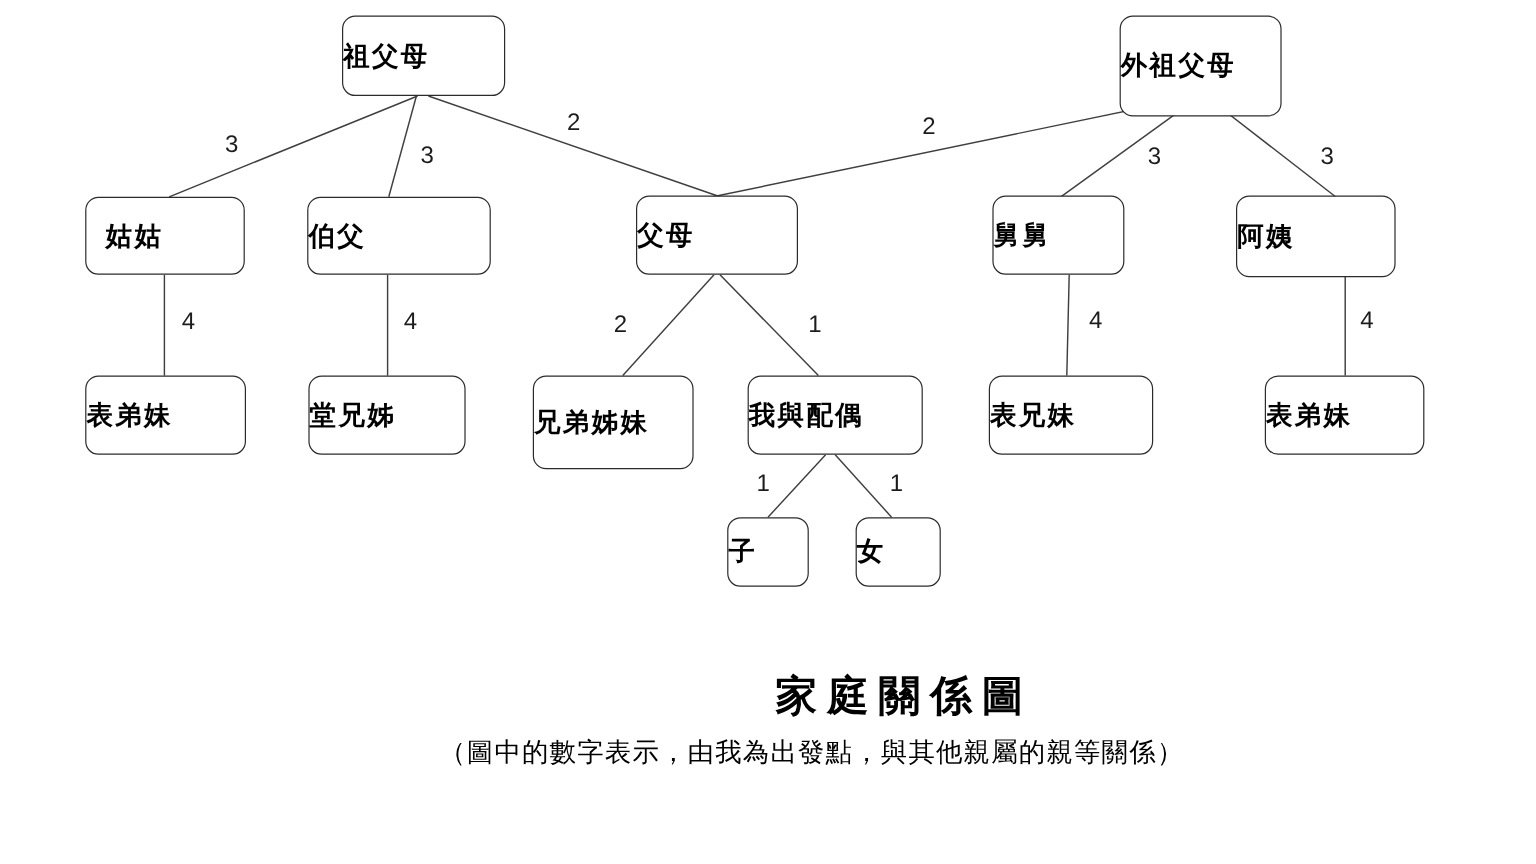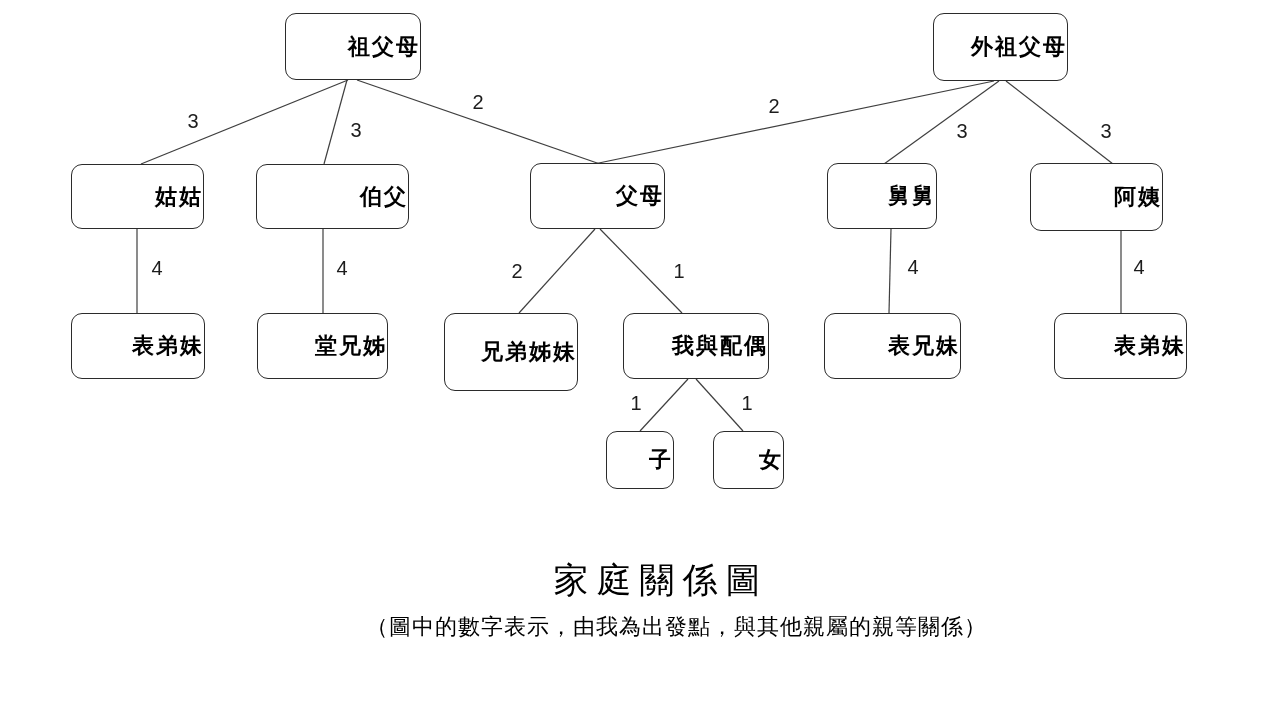--- a/index.html
+++ b/index.html
@@ -3,34 +3,34 @@
 <meta charset="utf-8">
 <style>
   html,body{margin:0;padding:0;background:#fff;}
   body{width:1280px;height:720px;overflow:hidden;font-family:"Liberation Sans","DejaVu Sans",sans-serif;}
   .canvas{position:relative;width:1280px;height:720px;background:#ffffff;}
   #edges-svg{position:absolute;left:0;top:0;width:1280px;height:720px;}
   #edges-svg line{stroke:#3f3f3f;stroke-width:1.2;}
   .node{
     position:absolute;box-sizing:border-box;
     background:#ffffff;border:1.4px solid #2b2b2b;border-radius:11px;
-    display:flex;align-items:center;justify-content:flex-end;
+    display:flex;align-items:center;justify-content:flex-start;
     font-family:"Liberation Serif","DejaVu Serif",serif;
     font-size:22px;font-weight:600;color:#000;letter-spacing:2px;
     white-space:nowrap;
   }
   .edge-label{
     position:absolute;transform:translate(-50%,-50%);
     font-family:"Liberation Sans","DejaVu Sans",sans-serif;
     font-size:20px;color:#1c1c1c;line-height:1;
   }
   .title{
-    position:absolute;left:461px;top:557px;width:400px;text-align:center;
+    position:absolute;left:461px;top:557px;width:400px;text-align:right;
     font-family:"Liberation Serif","DejaVu Serif",serif;
-    font-size:35px;font-weight:400;color:#000;letter-spacing:8px;white-space:nowrap;
+    font-size:35px;font-weight:700;color:#000;letter-spacing:8px;white-space:nowrap;
   }
   .subtitle{
     position:absolute;left:366px;top:612px;width:600px;text-align:center;
     font-family:"Liberation Serif","DejaVu Serif",serif;
     font-size:22px;color:#000;letter-spacing:1px;white-space:nowrap;
   }
 </style>
 </head>
 <body>
 
@@ -48,24 +48,24 @@
       <line x1="600" y1="229" x2="682" y2="313"></line>
       <line x1="891" y1="229" x2="889" y2="313"></line>
       <line x1="1121" y1="229" x2="1121" y2="313"></line>
       <line x1="688" y1="379" x2="640" y2="431"></line>
       <line x1="696" y1="379" x2="743" y2="431"></line>
     </svg>
   <div id="nodes-layer">
       <div class="node" style="left: 285px; top: 13px; width: 136px; height: 67px;">
         <span>祖父母</span>
       </div>
-      <div class="node" style="left: 933px; top: 13px; width: 135px; height: 68px;">
+      <div class="node" style="left: 933px; top: 13px; width: 135px; height: 84px;">
         <span>外祖父母</span>
       </div>
-      <div class="node" style="left: 71px; top: 164px; width: 133px; height: 65px;">
+      <div class="node" style="left: 71px; top: 164px; width: 133px; height: 65px; padding-left: 16px;">
         <span>姑姑</span>
       </div>
       <div class="node" style="left: 256px; top: 164px; width: 153px; height: 65px;">
         <span>伯父</span>
       </div>
       <div class="node" style="left: 530px; top: 163px; width: 135px; height: 66px;">
         <span>父母</span>
       </div>
       <div class="node" style="left: 827px; top: 163px; width: 110px; height: 66px;">
         <span>舅舅</span>

